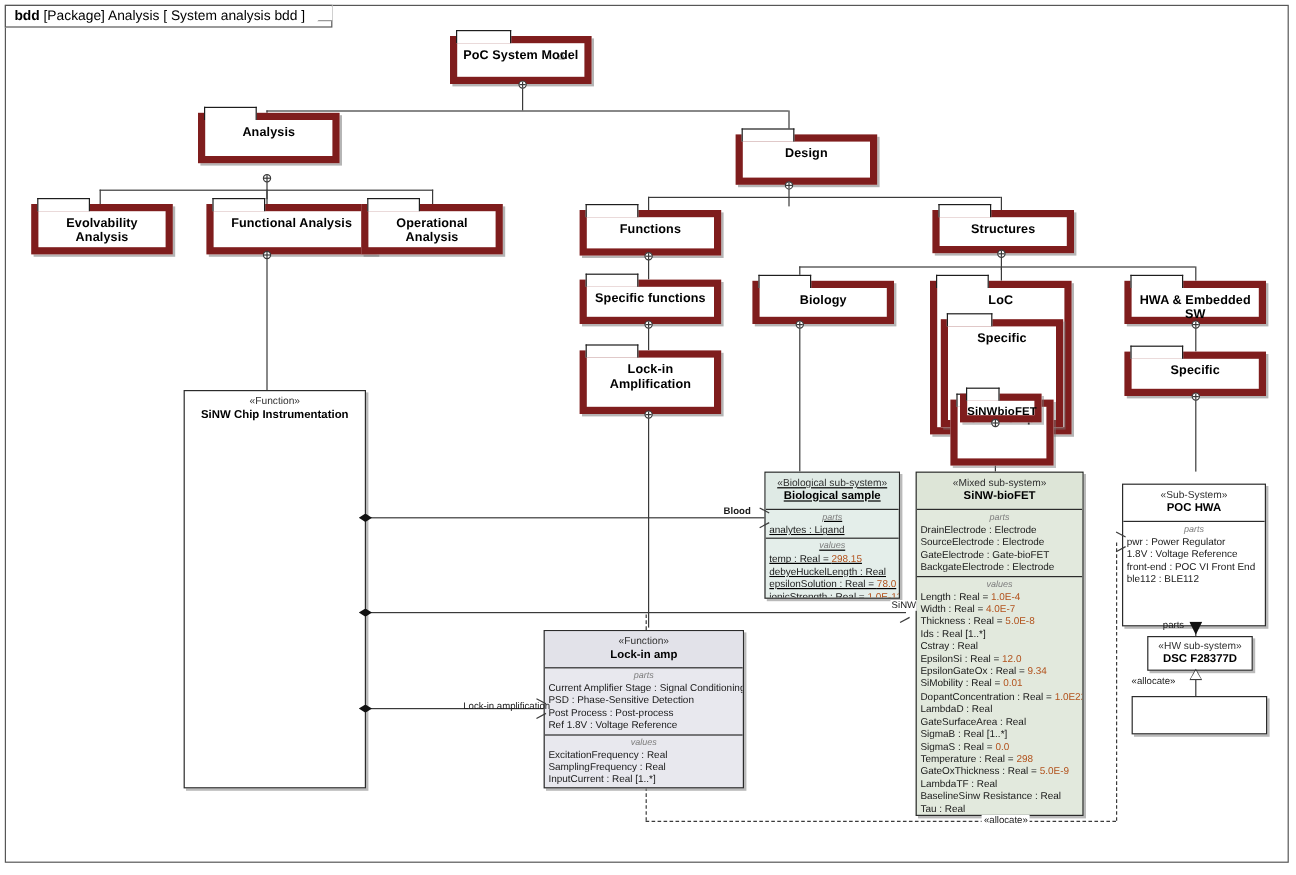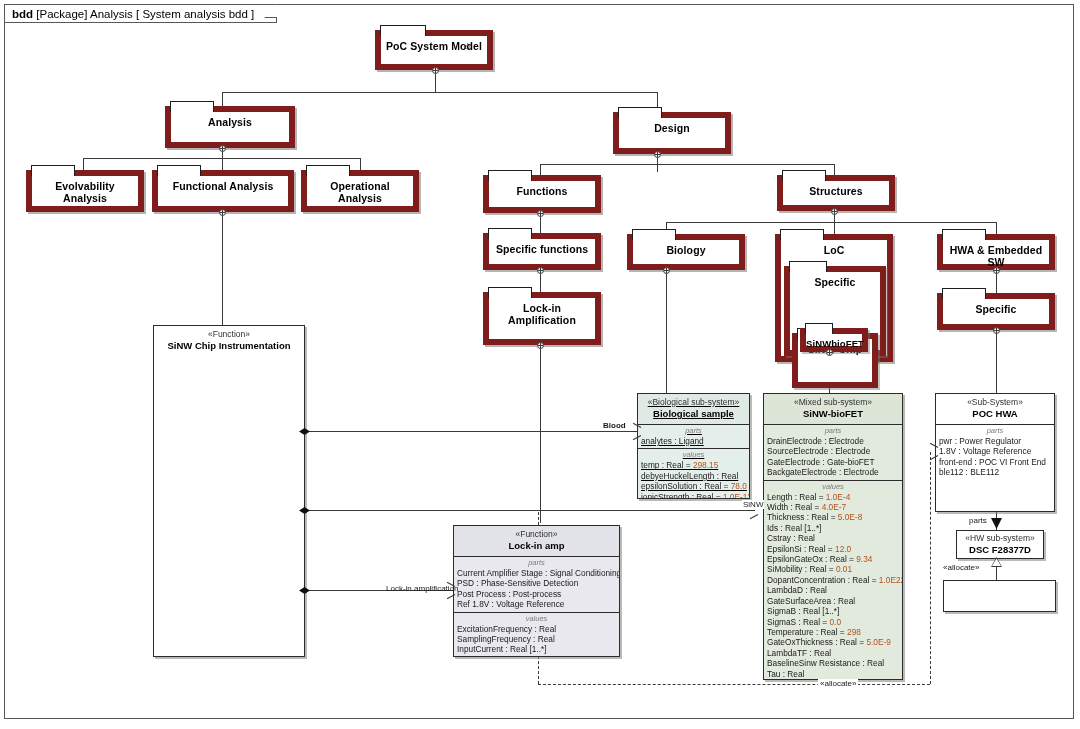--- a/index.html
+++ b/index.html
@@ -338,36 +338,36 @@
   <div class="dash-path dash-h" style="left:538px; top:684px; width:392px;"></div>
   <div class="dash-path dash-v" style="left:930px; top:452px; height:232px;"></div>
   <div class="stereo-label" style="left:818px; top:679px;">«allocate»</div>
 
   <div class="pkg" style="left:375px; top:30px; width:118px; height:40px;">
     <div class="tab" style="width:46px;"></div>
     <span class="pname">PoC System Model</span>
     <span class="tri-glyph" style="position:absolute; right:16px; top:5px;">△</span>
   </div>
 
-  <div class="pkg" style="left:165px; top:106px; width:130px; height:42px;">
+  <div class="pkg" style="left:165px; top:94px; width:118px; height:42px;">
     <div class="tab" style="width:44px;"></div>
     <span class="pname">Analysis</span>
   </div>
 
   <div class="pkg" style="left:613px; top:112px; width:118px; height:42px;">
     <div class="tab" style="width:44px;"></div>
     <span class="pname">Design</span>
   </div>
 
   <div class="pkg" style="left:26px; top:170px; width:118px; height:42px;">
     <div class="tab" style="width:44px;"></div>
     <span class="pname">Evolvability Analysis</span>
   </div>
 
-  <div class="pkg" style="left:152px; top:170px; width:142px; height:42px;">
+  <div class="pkg" style="left:172px; top:170px; width:142px; height:42px;">
     <div class="tab" style="width:44px;"></div>
     <span class="pname">Functional Analysis</span>
   </div>
 
   <div class="pkg" style="left:301px; top:170px; width:118px; height:42px;">
     <div class="tab" style="width:44px;"></div>
     <span class="pname">Operational Analysis</span>
   </div>
 
   <div class="pkg" style="left:483px; top:175px; width:118px; height:38px;">
@@ -525,21 +525,21 @@
       <span class="cap">values</span>
       <ul>
           <li>ExcitationFrequency : Real</li>
           <li>SamplingFrequency : Real</li>
           <li>InputCurrent : Real [1..*]</li>
           <li>FPP : Real = <span class="val">4.0</span></li>
         </ul>
     </div>
   </div>
 
-  <div class="block white" style="left:935px; top:393px; width:120px; height:119px;">
+  <div class="block white" style="left:935px; top:403px; width:120px; height:119px;">
     <div class="hdr">
       <span class="stereo">«Sub-System»</span>
       <span class="bname">POC HWA</span>
     </div>
     <div class="compartment" style="border-bottom:none;">
       <span class="cap">parts</span>
       <ul>
           <li>pwr : Power Regulator</li>
           <li>1.8V : Voltage Reference</li>
           <li>front-end : POC VI Front End</li>

